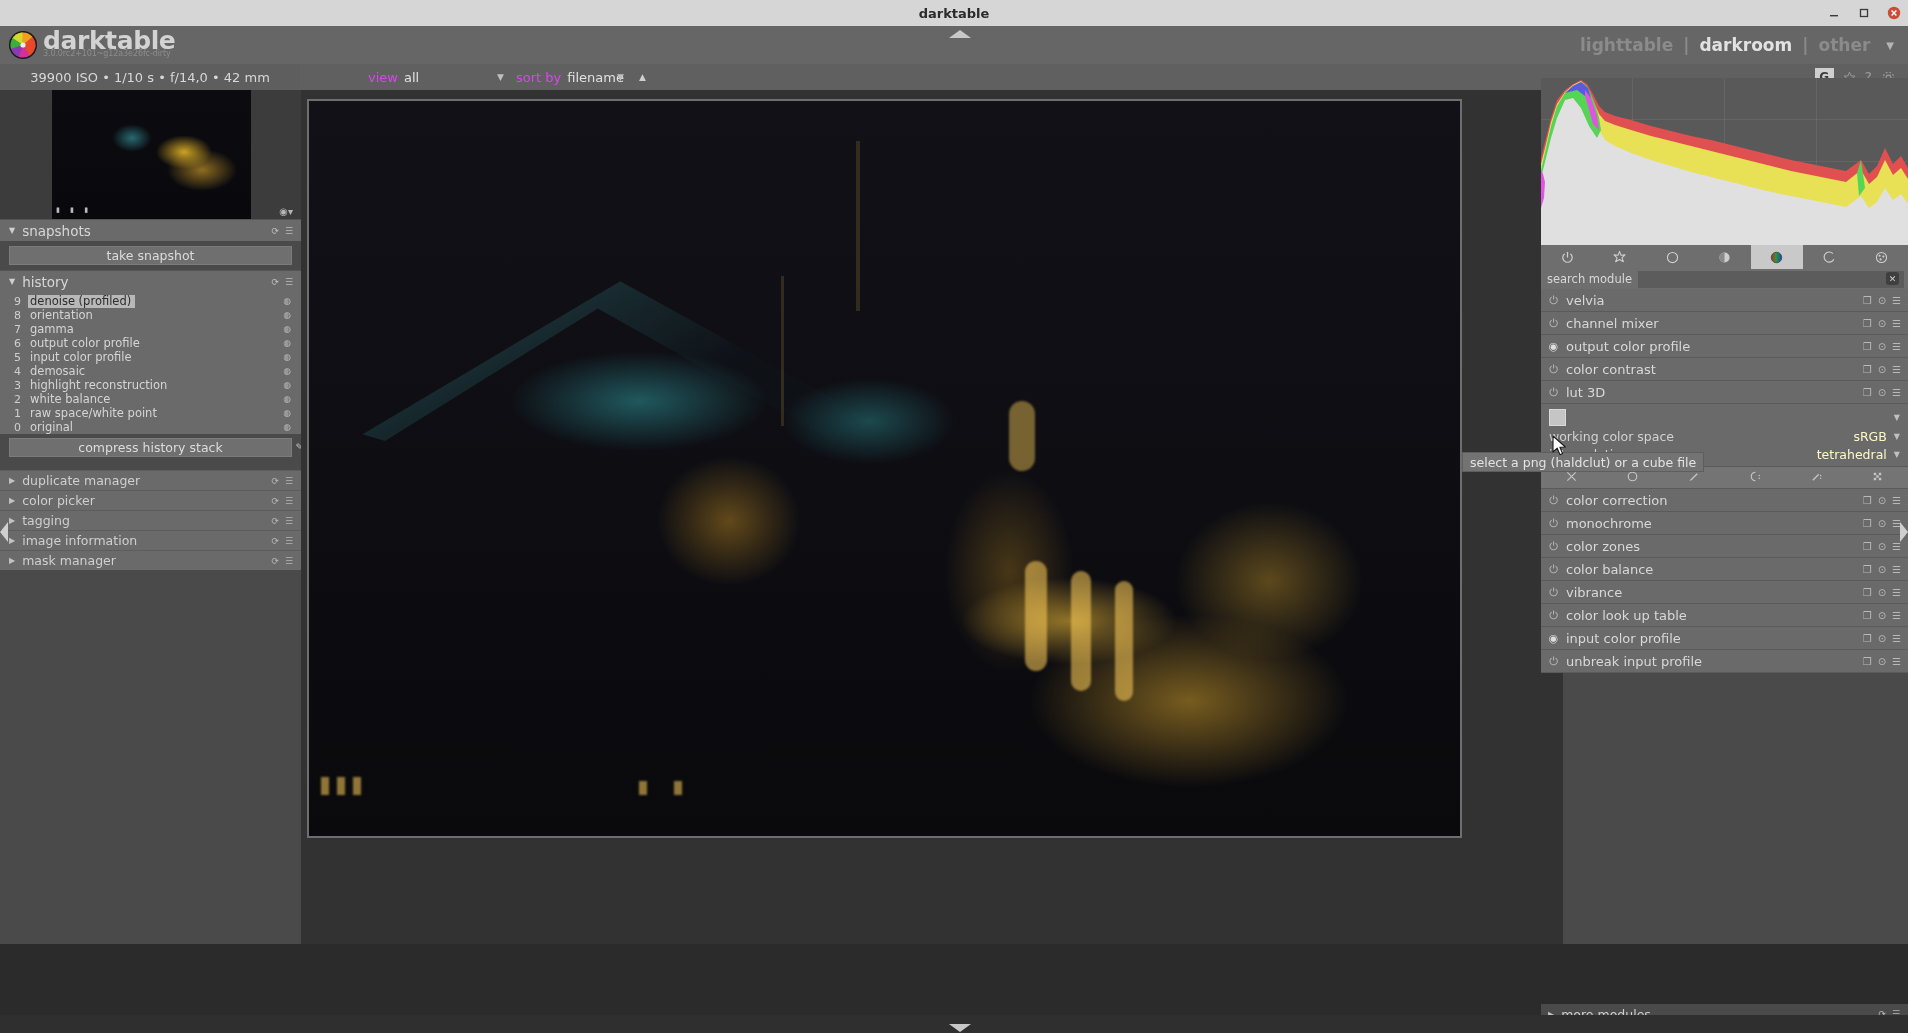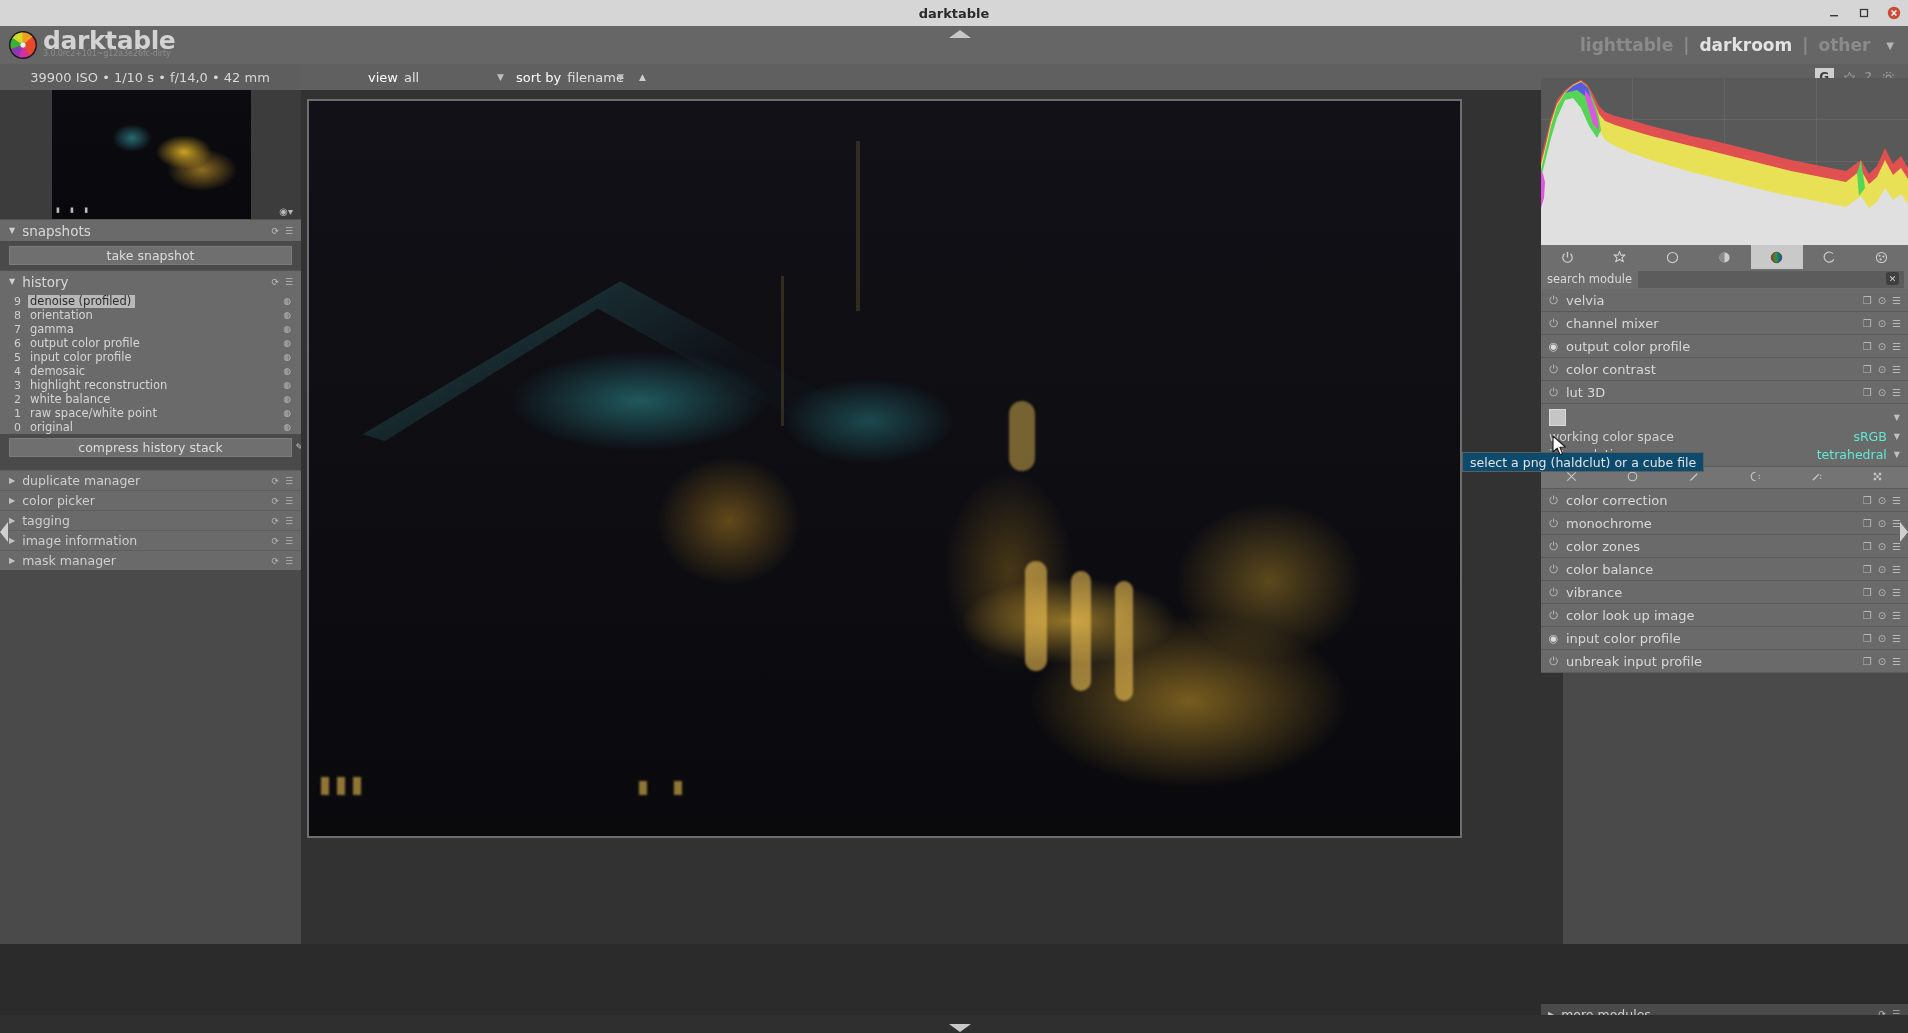--- a/index.html
+++ b/index.html
@@ -52,21 +52,21 @@
   .toolbar{
     position:absolute;left:0;top:64px;width:1908px;height:26px;
     background:#606060;
   }
   .exif{
     position:absolute;left:0px;top:64px;width:300px;height:26px;
     display:flex;align-items:center;justify-content:center;
     font-size:13px;color:#d8d8d8;background:#5e5e5e;
   }
   .tb-group{position:absolute;top:64px;height:26px;display:flex;align-items:center;gap:6px;font-size:13px;color:#cfcfcf;}
-  .tb-label{color:#ffffff;}
+  .tb-label{color:#d946ef;}
   .tb-val{color:#e0e0e0;}
   .tb-caret{color:#bfbfbf;font-size:9px;}
   .tb-sortdir{color:#cfcfcf;font-size:9px;}
   .imgtools{
     position:absolute;right:12px;top:64px;height:26px;display:flex;align-items:center;gap:9px;
   }
   .gbtn{
     width:19px;height:19px;background:#cfcfcf;color:#3c3c3c;
     display:flex;align-items:center;justify-content:center;font-size:12px;font-weight:bold;
   }
@@ -186,38 +186,38 @@
   }
   .modrow .pw{font-size:11px;color:#bdbdbd;width:11px;display:flex;align-items:center;justify-content:center;}
   .modrow .pw.on{color:#dcdcdc;}
   .mod-tools{margin-left:auto;margin-right:7px;display:flex;gap:6px;color:#b9b9b9;font-size:10px;align-items:center;}
 
   
   .modbody{background:#6a6a6a;border-bottom:1px solid #5a5a5a;padding:3px 8px 3px 8px;}
   .file-btn{width:17px;height:17px;background:#c5c5c5;border:1px solid #d9d9d9;}
   .bodyrow{height:18px;display:flex;align-items:center;font-size:12.5px;color:#d5d5d5;}
   .bodyrow .rlabel{color:#d2d2d2;}
-  .bodyrow .rval{margin-left:auto;color:#5eead4;text-align:right;}
+  .bodyrow .rval{margin-left:auto;color:#fef9c3;text-align:right;}
   .bodyrow .rcaret{margin-left:7px;color:#c0c0c0;font-size:8px;}
   .maskrow{
     height:22px;background:#747474;display:flex;align-items:center;justify-content:space-around;
     color:#c6c6c6;border-bottom:1px solid #5a5a5a;
   }
 
   .more-modules{
     position:absolute;left:1541px;bottom:9px;width:367px;height:20px;
     display:flex;align-items:center;gap:7px;padding-left:7px;color:#cfcfcf;font-size:12.5px;
     background:#4a4a4a;
   }
   .more-modules .hdr-tools{margin-left:auto;margin-right:8px;display:flex;gap:6px;color:#b5b5b5;font-size:9px;}
 
   
   .tooltip{
     position:absolute;left:1462px;top:452px;height:20px;
-    background:#0c4a6e;border:1px solid #5e5e5e;color:#e3e3e3;
+    background:#737373;border:1px solid #5e5e5e;color:#e3e3e3;
     font-size:12.5px;display:flex;align-items:center;padding:0 7px;white-space:nowrap;z-index:40;
   }
   .cursor{position:absolute;left:1552px;top:435px;z-index:45;}
 
   
   .collapse-l{position:absolute;left:0px;top:522px;z-index:20;}
   .collapse-r{position:absolute;right:0px;top:522px;z-index:20;}
   .collapse-t{position:absolute;left:949px;top:26px;z-index:20;}
   .collapse-b{position:absolute;left:949px;top:1020px;z-index:20;}
   .bottombar{position:absolute;left:0;bottom:0;width:1908px;height:18px;background:#2f2f2f;}
@@ -706,21 +706,21 @@
       <span>vibrance</span>
       <span class="mod-tools">
         <span>❐</span>
         <span>⊙</span>
         <span>☰</span>
       </span>
     </div>
 
     <div class="modrow">
       <span class="pw">⏻</span>
-      <span>color look up image</span>
+      <span>color look up table</span>
       <span class="mod-tools">
         <span>❐</span>
         <span>⊙</span>
         <span>☰</span>
       </span>
     </div>
 
     <div class="modrow">
       <span class="pw on">◉</span>
       <span>input color profile</span>

